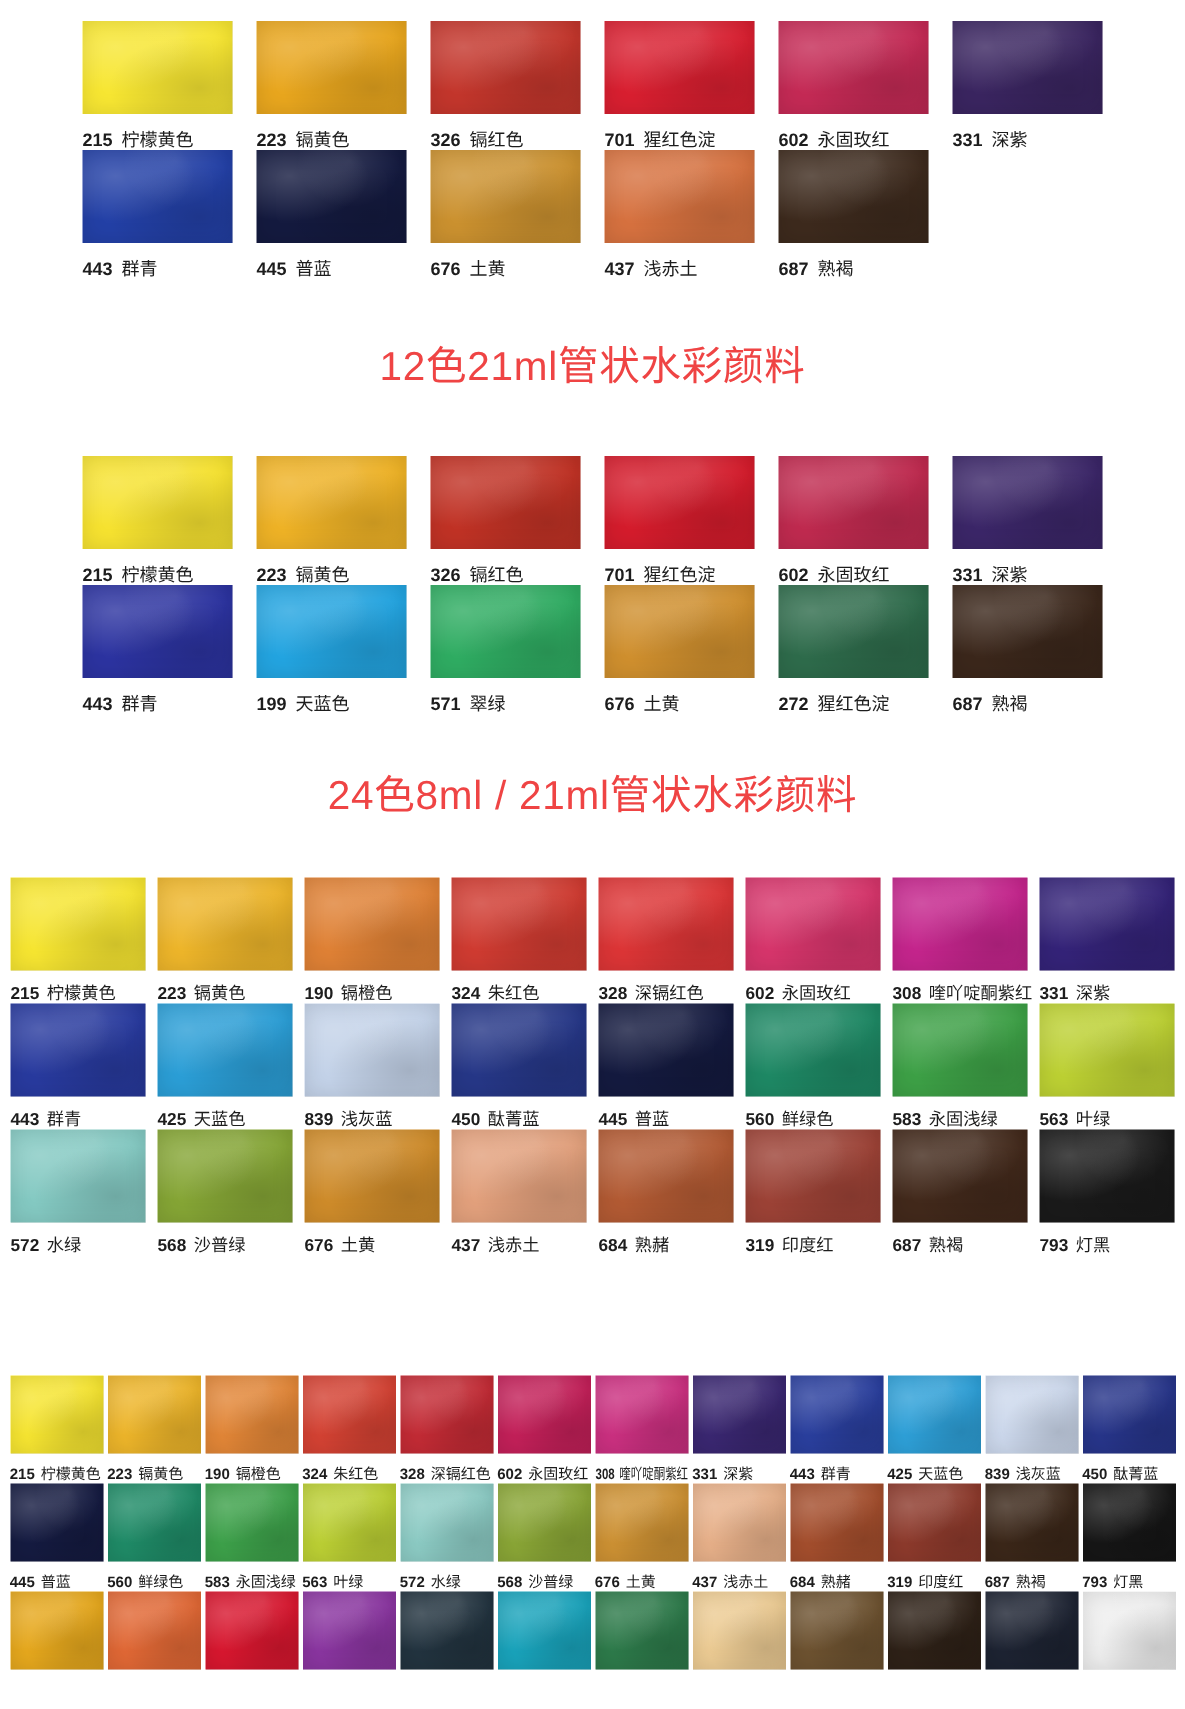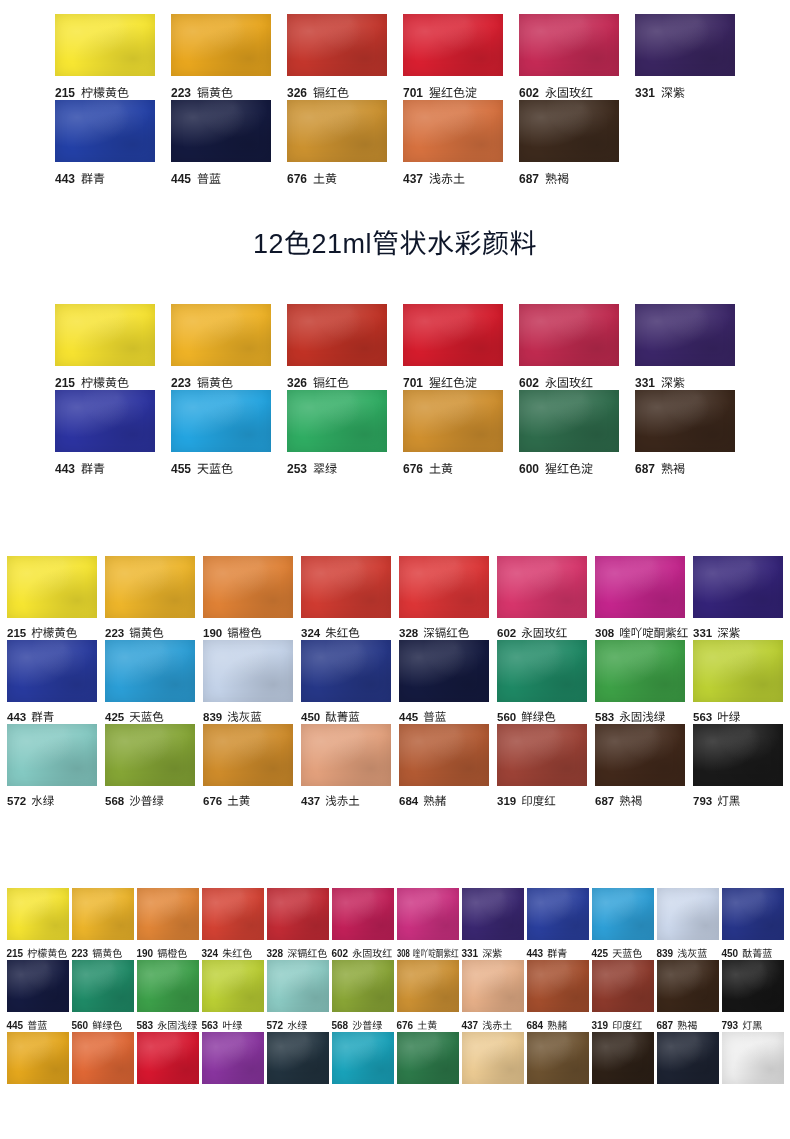--- a/index.html
+++ b/index.html
@@ -18,21 +18,21 @@
     background:#fff;
     overflow:hidden;
   }
 
   
   .section-title{
     text-align:center;
     font-size:27px;
     font-weight:400;
     letter-spacing:0.5px;
-    color:#0f172a;
+    color:#ef4444;
     line-height:1.1;
   }
 
   
   .grid{
     display:grid;
     justify-content:center;
   }
   .cell{
     display:flex;
@@ -187,153 +187,154 @@
       <div class="cell">
         <div class="chip" style="background: rgb(59, 38, 104);"></div>
         <div class="label"><span class="code">331</span><span class="name">深紫</span></div>
       </div>
       <div class="cell">
         <div class="chip" style="background: rgb(44, 51, 160);"></div>
         <div class="label"><span class="code">443</span><span class="name">群青</span></div>
       </div>
       <div class="cell">
         <div class="chip" style="background: rgb(35, 164, 224);"></div>
-        <div class="label"><span class="code">455</span><span class="name">天蓝色</span></div>
+        <div class="label"><span class="code">199</span><span class="name">天蓝色</span></div>
       </div>
       <div class="cell">
         <div class="chip" style="background: rgb(47, 172, 98);"></div>
-        <div class="label"><span class="code">253</span><span class="name">翠绿</span></div>
+        <div class="label"><span class="code">571</span><span class="name">翠绿</span></div>
       </div>
       <div class="cell">
         <div class="chip" style="background: rgb(207, 143, 46);"></div>
         <div class="label"><span class="code">676</span><span class="name">土黄</span></div>
       </div>
       <div class="cell">
         <div class="chip" style="background: rgb(46, 107, 75);"></div>
-        <div class="label"><span class="code">600</span><span class="name">猩红色淀</span></div>
+        <div class="label"><span class="code">272</span><span class="name">猩红色淀</span></div>
       </div>
       <div class="cell">
         <div class="chip" style="background: rgb(59, 39, 27);"></div>
         <div class="label"><span class="code">687</span><span class="name">熟褐</span></div>
+      </div>
+    </div>
+  <div class="title-gap-b"></div>
+  <div class="section-title">24色8ml / 21ml管状水彩颜料</div>
+  <div class="title-gap-b"></div>
+
+  <div class="grid grid-8">
+      <div class="cell">
+        <div class="chip" style="background: rgb(246, 229, 49);"></div>
+        <div class="label"><span class="code">215</span><span class="name">柠檬黄色</span></div>
+      </div>
+      <div class="cell">
+        <div class="chip" style="background: rgb(237, 181, 42);"></div>
+        <div class="label"><span class="code">223</span><span class="name">镉黄色</span></div>
+      </div>
+      <div class="cell">
+        <div class="chip" style="background: rgb(223, 129, 53);"></div>
+        <div class="label"><span class="code">190</span><span class="name">镉橙色</span></div>
+      </div>
+      <div class="cell">
+        <div class="chip" style="background: rgb(207, 59, 49);"></div>
+        <div class="label"><span class="code">324</span><span class="name">朱红色</span></div>
+      </div>
+      <div class="cell">
+        <div class="chip" style="background: rgb(220, 53, 54);"></div>
+        <div class="label"><span class="code">328</span><span class="name">深镉红色</span></div>
+      </div>
+      <div class="cell">
+        <div class="chip" style="background: rgb(214, 53, 107);"></div>
+        <div class="label"><span class="code">602</span><span class="name">永固玫红</span></div>
+      </div>
+      <div class="cell">
+        <div class="chip" style="background: rgb(196, 37, 140);"></div>
+        <div class="label"><span class="code">308</span><span class="name">喹吖啶酮紫红</span></div>
+      </div>
+      <div class="cell">
+        <div class="chip" style="background: rgb(52, 35, 120);"></div>
+        <div class="label"><span class="code">331</span><span class="name">深紫</span></div>
+      </div>
+      <div class="cell">
+        <div class="chip" style="background: rgb(40, 58, 158);"></div>
+        <div class="label"><span class="code">443</span><span class="name">群青</span></div>
+      </div>
+      <div class="cell">
+        <div class="chip" style="background: rgb(43, 158, 214);"></div>
+        <div class="label"><span class="code">425</span><span class="name">天蓝色</span></div>
+      </div>
+      <div class="cell">
+        <div class="chip" style="background: rgb(195, 210, 232);"></div>
+        <div class="label"><span class="code">839</span><span class="name">浅灰蓝</span></div>
+      </div>
+      <div class="cell">
+        <div class="chip" style="background: rgb(38, 55, 135);"></div>
+        <div class="label"><span class="code">450</span><span class="name">酞菁蓝</span></div>
+      </div>
+      <div class="cell">
+        <div class="chip" style="background: rgb(20, 26, 63);"></div>
+        <div class="label"><span class="code">445</span><span class="name">普蓝</span></div>
+      </div>
+      <div class="cell">
+        <div class="chip" style="background: rgb(30, 136, 100);"></div>
+        <div class="label"><span class="code">560</span><span class="name">鲜绿色</span></div>
+      </div>
+      <div class="cell">
+        <div class="chip" style="background: rgb(61, 160, 70);"></div>
+        <div class="label"><span class="code">583</span><span class="name">永固浅绿</span></div>
+      </div>
+      <div class="cell">
+        <div class="chip" style="background: rgb(188, 208, 51);"></div>
+        <div class="label"><span class="code">563</span><span class="name">叶绿</span></div>
+      </div>
+      <div class="cell">
+        <div class="chip" style="background: rgb(132, 201, 194);"></div>
+        <div class="label"><span class="code">572</span><span class="name">水绿</span></div>
+      </div>
+      <div class="cell">
+        <div class="chip" style="background: rgb(133, 165, 53);"></div>
+        <div class="label"><span class="code">568</span><span class="name">沙普绿</span></div>
+      </div>
+      <div class="cell">
+        <div class="chip" style="background: rgb(206, 139, 42);"></div>
+        <div class="label"><span class="code">676</span><span class="name">土黄</span></div>
+      </div>
+      <div class="cell">
+        <div class="chip" style="background: rgb(226, 160, 124);"></div>
+        <div class="label"><span class="code">437</span><span class="name">浅赤土</span></div>
+      </div>
+      <div class="cell">
+        <div class="chip" style="background: rgb(178, 90, 51);"></div>
+        <div class="label"><span class="code">684</span><span class="name">熟赭</span></div>
+      </div>
+      <div class="cell">
+        <div class="chip" style="background: rgb(156, 66, 54);"></div>
+        <div class="label"><span class="code">319</span><span class="name">印度红</span></div>
+      </div>
+      <div class="cell">
+        <div class="chip" style="background: rgb(66, 41, 27);"></div>
+        <div class="label"><span class="code">687</span><span class="name">熟褐</span></div>
+      </div>
+      <div class="cell">
+        <div class="chip" style="background: rgb(26, 26, 26);"></div>
+        <div class="label"><span class="code">793</span><span class="name">灯黑</span></div>
       </div>
     </div>
   <div class="title-gap-b"></div>
   <div class="title-gap-b"></div>
 
-  <div class="grid grid-8">
+  <div class="grid grid-12">
       <div class="cell">
         <div class="chip" style="background: rgb(246, 229, 49);"></div>
         <div class="label"><span class="code">215</span><span class="name">柠檬黄色</span></div>
       </div>
       <div class="cell">
         <div class="chip" style="background: rgb(237, 181, 42);"></div>
         <div class="label"><span class="code">223</span><span class="name">镉黄色</span></div>
       </div>
       <div class="cell">
-        <div class="chip" style="background: rgb(223, 129, 53);"></div>
-        <div class="label"><span class="code">190</span><span class="name">镉橙色</span></div>
-      </div>
-      <div class="cell">
-        <div class="chip" style="background: rgb(207, 59, 49);"></div>
-        <div class="label"><span class="code">324</span><span class="name">朱红色</span></div>
-      </div>
-      <div class="cell">
-        <div class="chip" style="background: rgb(220, 53, 54);"></div>
-        <div class="label"><span class="code">328</span><span class="name">深镉红色</span></div>
-      </div>
-      <div class="cell">
-        <div class="chip" style="background: rgb(214, 53, 107);"></div>
-        <div class="label"><span class="code">602</span><span class="name">永固玫红</span></div>
-      </div>
-      <div class="cell">
-        <div class="chip" style="background: rgb(196, 37, 140);"></div>
-        <div class="label"><span class="code">308</span><span class="name">喹吖啶酮紫红</span></div>
-      </div>
-      <div class="cell">
-        <div class="chip" style="background: rgb(52, 35, 120);"></div>
-        <div class="label"><span class="code">331</span><span class="name">深紫</span></div>
-      </div>
-      <div class="cell">
-        <div class="chip" style="background: rgb(40, 58, 158);"></div>
-        <div class="label"><span class="code">443</span><span class="name">群青</span></div>
-      </div>
-      <div class="cell">
-        <div class="chip" style="background: rgb(43, 158, 214);"></div>
-        <div class="label"><span class="code">425</span><span class="name">天蓝色</span></div>
-      </div>
-      <div class="cell">
-        <div class="chip" style="background: rgb(195, 210, 232);"></div>
-        <div class="label"><span class="code">839</span><span class="name">浅灰蓝</span></div>
-      </div>
-      <div class="cell">
-        <div class="chip" style="background: rgb(38, 55, 135);"></div>
-        <div class="label"><span class="code">450</span><span class="name">酞菁蓝</span></div>
-      </div>
-      <div class="cell">
-        <div class="chip" style="background: rgb(20, 26, 63);"></div>
-        <div class="label"><span class="code">445</span><span class="name">普蓝</span></div>
-      </div>
-      <div class="cell">
-        <div class="chip" style="background: rgb(30, 136, 100);"></div>
-        <div class="label"><span class="code">560</span><span class="name">鲜绿色</span></div>
-      </div>
-      <div class="cell">
-        <div class="chip" style="background: rgb(61, 160, 70);"></div>
-        <div class="label"><span class="code">583</span><span class="name">永固浅绿</span></div>
-      </div>
-      <div class="cell">
-        <div class="chip" style="background: rgb(188, 208, 51);"></div>
-        <div class="label"><span class="code">563</span><span class="name">叶绿</span></div>
-      </div>
-      <div class="cell">
-        <div class="chip" style="background: rgb(132, 201, 194);"></div>
-        <div class="label"><span class="code">572</span><span class="name">水绿</span></div>
-      </div>
-      <div class="cell">
-        <div class="chip" style="background: rgb(133, 165, 53);"></div>
-        <div class="label"><span class="code">568</span><span class="name">沙普绿</span></div>
-      </div>
-      <div class="cell">
-        <div class="chip" style="background: rgb(206, 139, 42);"></div>
-        <div class="label"><span class="code">676</span><span class="name">土黄</span></div>
-      </div>
-      <div class="cell">
-        <div class="chip" style="background: rgb(226, 160, 124);"></div>
-        <div class="label"><span class="code">437</span><span class="name">浅赤土</span></div>
-      </div>
-      <div class="cell">
-        <div class="chip" style="background: rgb(178, 90, 51);"></div>
-        <div class="label"><span class="code">684</span><span class="name">熟赭</span></div>
-      </div>
-      <div class="cell">
-        <div class="chip" style="background: rgb(156, 66, 54);"></div>
-        <div class="label"><span class="code">319</span><span class="name">印度红</span></div>
-      </div>
-      <div class="cell">
-        <div class="chip" style="background: rgb(66, 41, 27);"></div>
-        <div class="label"><span class="code">687</span><span class="name">熟褐</span></div>
-      </div>
-      <div class="cell">
-        <div class="chip" style="background: rgb(26, 26, 26);"></div>
-        <div class="label"><span class="code">793</span><span class="name">灯黑</span></div>
-      </div>
-    </div>
-  <div class="title-gap-b"></div>
-  <div class="title-gap-b"></div>
-
-  <div class="grid grid-12">
-      <div class="cell">
-        <div class="chip" style="background: rgb(246, 229, 49);"></div>
-        <div class="label"><span class="code">215</span><span class="name">柠檬黄色</span></div>
-      </div>
-      <div class="cell">
-        <div class="chip" style="background: rgb(237, 181, 42);"></div>
-        <div class="label"><span class="code">223</span><span class="name">镉黄色</span></div>
-      </div>
-      <div class="cell">
         <div class="chip" style="background: rgb(226, 134, 55);"></div>
         <div class="label"><span class="code">190</span><span class="name">镉橙色</span></div>
       </div>
       <div class="cell">
         <div class="chip" style="background: rgb(212, 66, 51);"></div>
         <div class="label"><span class="code">324</span><span class="name">朱红色</span></div>
       </div>
       <div class="cell">
         <div class="chip" style="background: rgb(195, 43, 53);"></div>
         <div class="label"><span class="code">328</span><span class="name">深镉红色</span></div>

